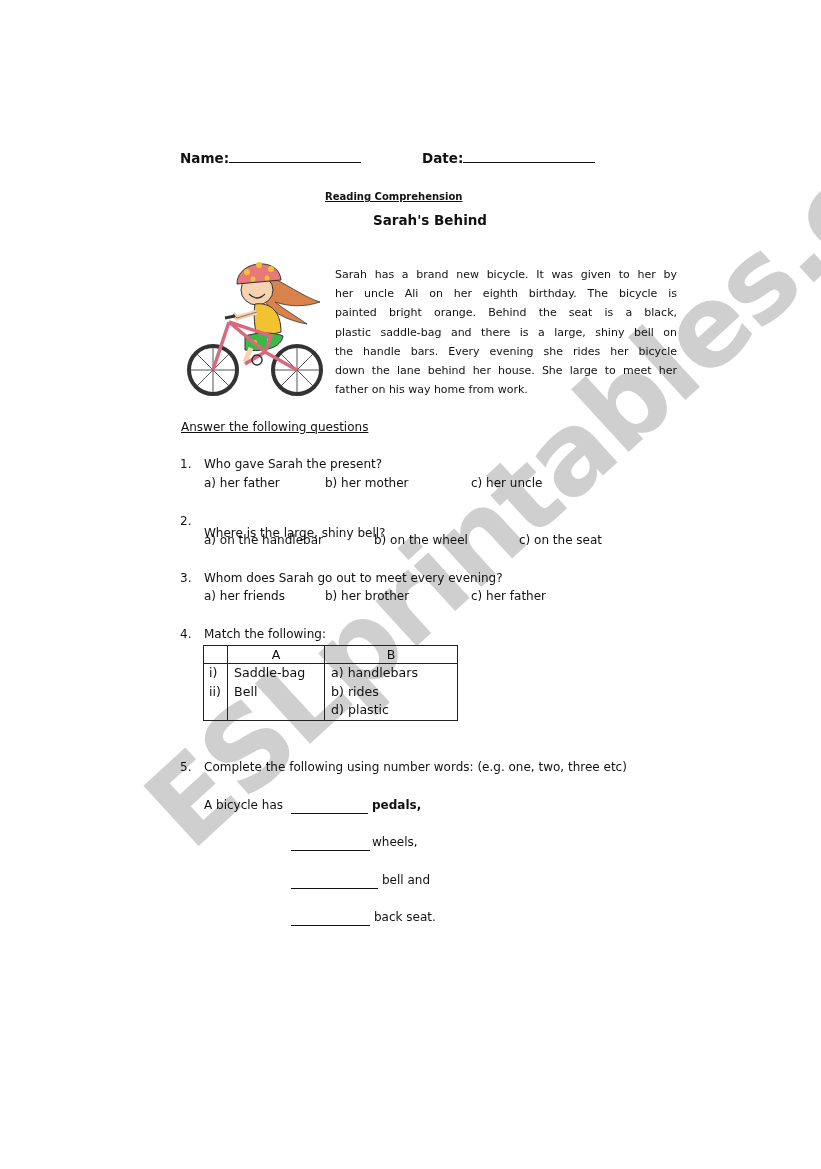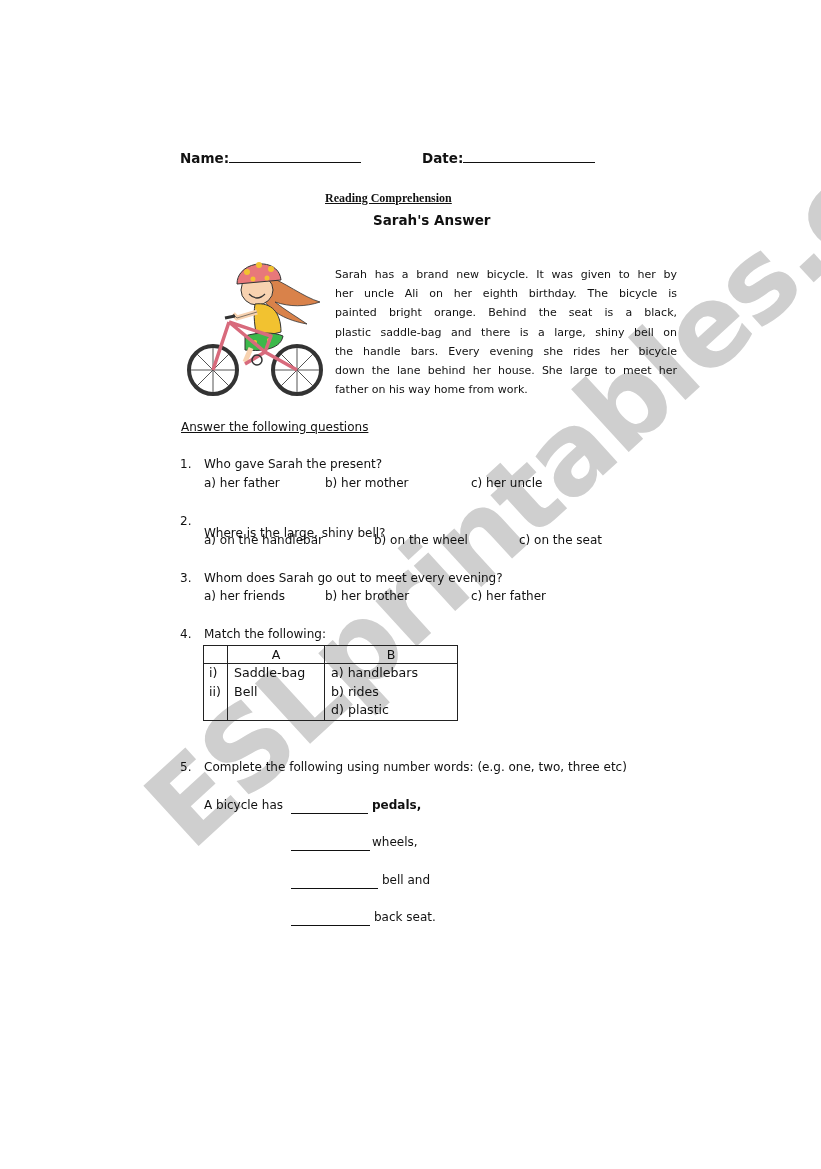--- a/index.html
+++ b/index.html
@@ -9,21 +9,21 @@
     position: absolute; left: 70px; top: 525px; width: 720px;
     transform: rotate(-42.5deg); transform-origin: center center;
     font-family: "DejaVu Sans", sans-serif; font-weight: bold;
     font-size: 112px; color: #cfcfcf; letter-spacing: -3px;
     white-space: nowrap; z-index: 0; text-align: center; line-height: 1;
   }
   .page { position: absolute; left: 10px; top: 0; width: 821px; height: 1169px; z-index: 1; }
   .abs { position: absolute; white-space: nowrap; }
   .hdr { font-size: 13.5px; font-weight: bold; }
   .blank-line { display: inline-block; border-bottom: 1px solid #111; vertical-align: baseline; height: 1px; }
-  .title { font-size: 12px; font-weight: bold; text-decoration: underline; font-family: Liberation Serif, serif; }
+  .title { font-size: 10px; font-weight: bold; text-decoration: underline; }
   .subtitle { font-size: 13.5px; font-weight: bold; }
   .story { position: absolute; left: 325px; top: 265px; width: 342px; font-size: 11px;
            line-height: 19.2px; text-align: justify; }
   .story span { display: block; text-align: justify; text-align-last: justify; }
   .story span.last { text-align-last: left; }
   .q { font-size: 12px; }
   .underline { text-decoration: underline; }
   table.match { position: absolute; left: 193px; top: 645px; border-collapse: collapse; font-size: 12.6px; }
   table.match td { border-left: 1px solid #222; border-right: 1px solid #222; padding: 0 6px; vertical-align: top; line-height: 18.5px; }
   table.match tr.head td { border: 1px solid #222; text-align: center; line-height: 17px; }
@@ -41,21 +41,21 @@
 <div class="page">
 
   <div class="abs hdr" style="left:170px; top:150px;">
     <span>Name:</span><span class="blank-line" style="width:132px;"></span>
   </div>
   <div class="abs hdr" style="left:412px; top:150px;">
     <span>Date:</span><span class="blank-line" style="width:132px;"></span>
   </div>
 
   <div class="abs title" style="left:315px; top:191px;">Reading Comprehension</div>
-  <div class="abs subtitle" style="left:363px; top:212px;">Sarah's Answer</div>
+  <div class="abs subtitle" style="left:363px; top:212px;">Sarah's Behind</div>
 
   <svg class="bike" viewBox="0 0 140 145">
 
     <path d="M78 22 C100 30 118 45 135 50 C120 55 105 55 90 50 C100 58 112 65 122 72 C100 68 88 60 80 50 Z" fill="#d9824a" stroke="#333" stroke-width="0.8"></path>
 
     <ellipse cx="72" cy="38" rx="16" ry="15" fill="#f7d2b0" stroke="#333" stroke-width="1"></ellipse>
     <path d="M64 42 Q72 50 80 42" fill="none" stroke="#333" stroke-width="1.2"></path>
 
     <path d="M52 32 C52 8 94 4 96 28 Z" fill="#e8787a" stroke="#333" stroke-width="1"></path>
     <circle cx="62" cy="20" r="3" fill="#f2c230"></circle>

